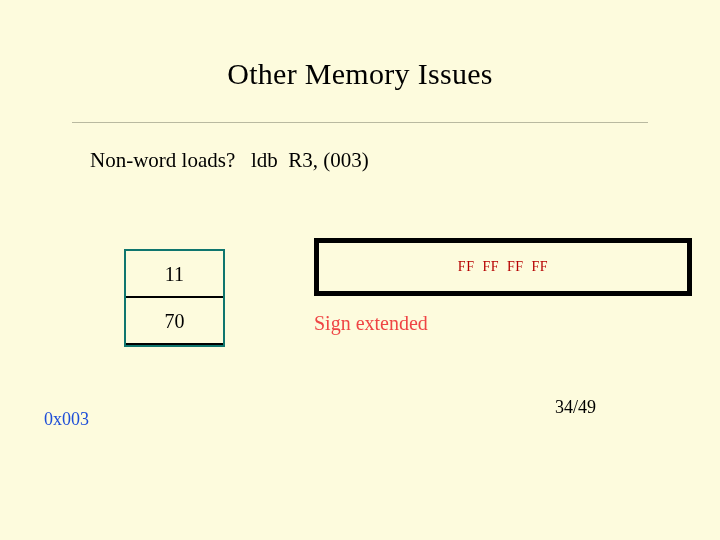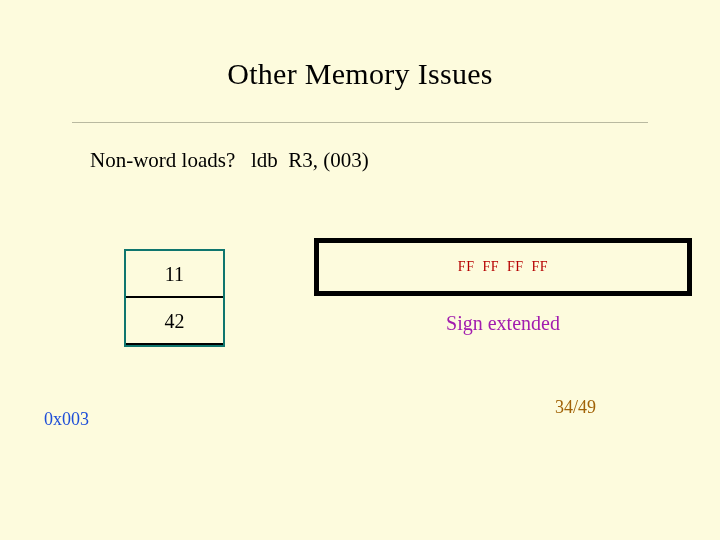--- a/index.html
+++ b/index.html
@@ -92,45 +92,45 @@
     font-size: 14px;
     color: #b60000;
     letter-spacing: 0.5px;
     white-space: pre;
   }
   .sign-ext {
     position: absolute;
     left: 314px;
     top: 312px;
     width: 378px;
-    text-align: center;
+    text-align: left;
     font-size: 20px;
-    color: #a21caf;
+    color: #ef4444;
   }
   .page-num {
     position: absolute;
     right: 124px;
     bottom: 30px;
     font-size: 18px;
-    color: #a16207;
+    color: #000000;
   }
 </style>
 </head>
 <body>
 
 <div class="slide">
 
   <div class="title">Other Memory Issues</div>
   <div class="title-rule"></div>
 
   <div class="subtitle">Non-word loads?   ldb  R3, (003)</div>
 
   <div class="mem-col">
     <div class="mem-cell">11</div>
-    <div class="mem-cell">42</div>
+    <div class="mem-cell">70</div>
   </div>
 
   <div class="addr-label">0x003</div>
 
   <div class="reg-box">
     <span class="reg-text">FF  FF  FF  FF</span>
   </div>
 
   <div class="sign-ext">Sign extended</div>
 

